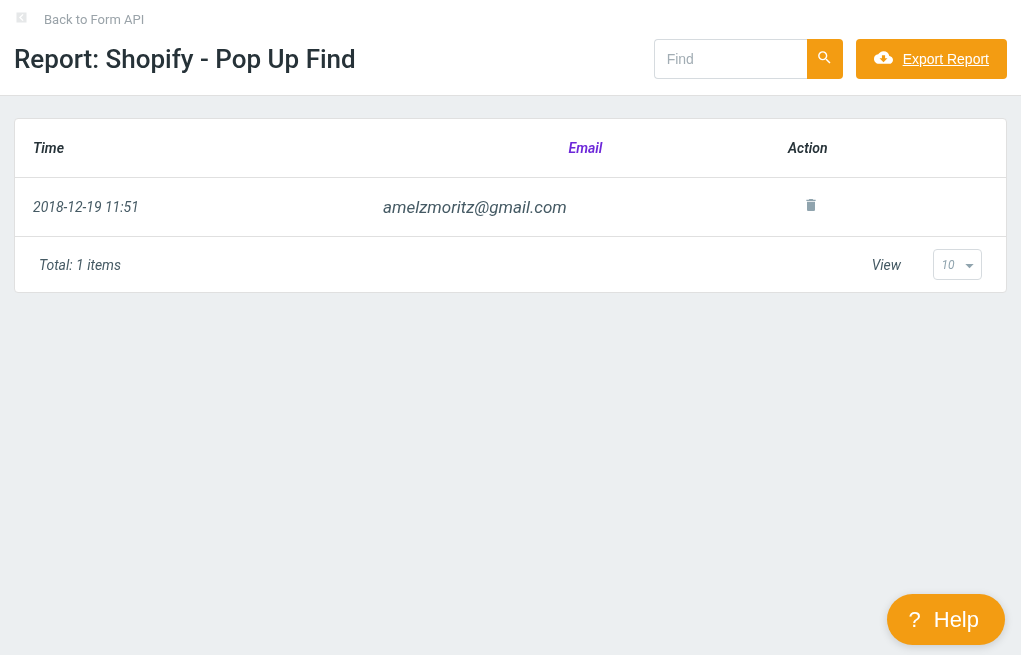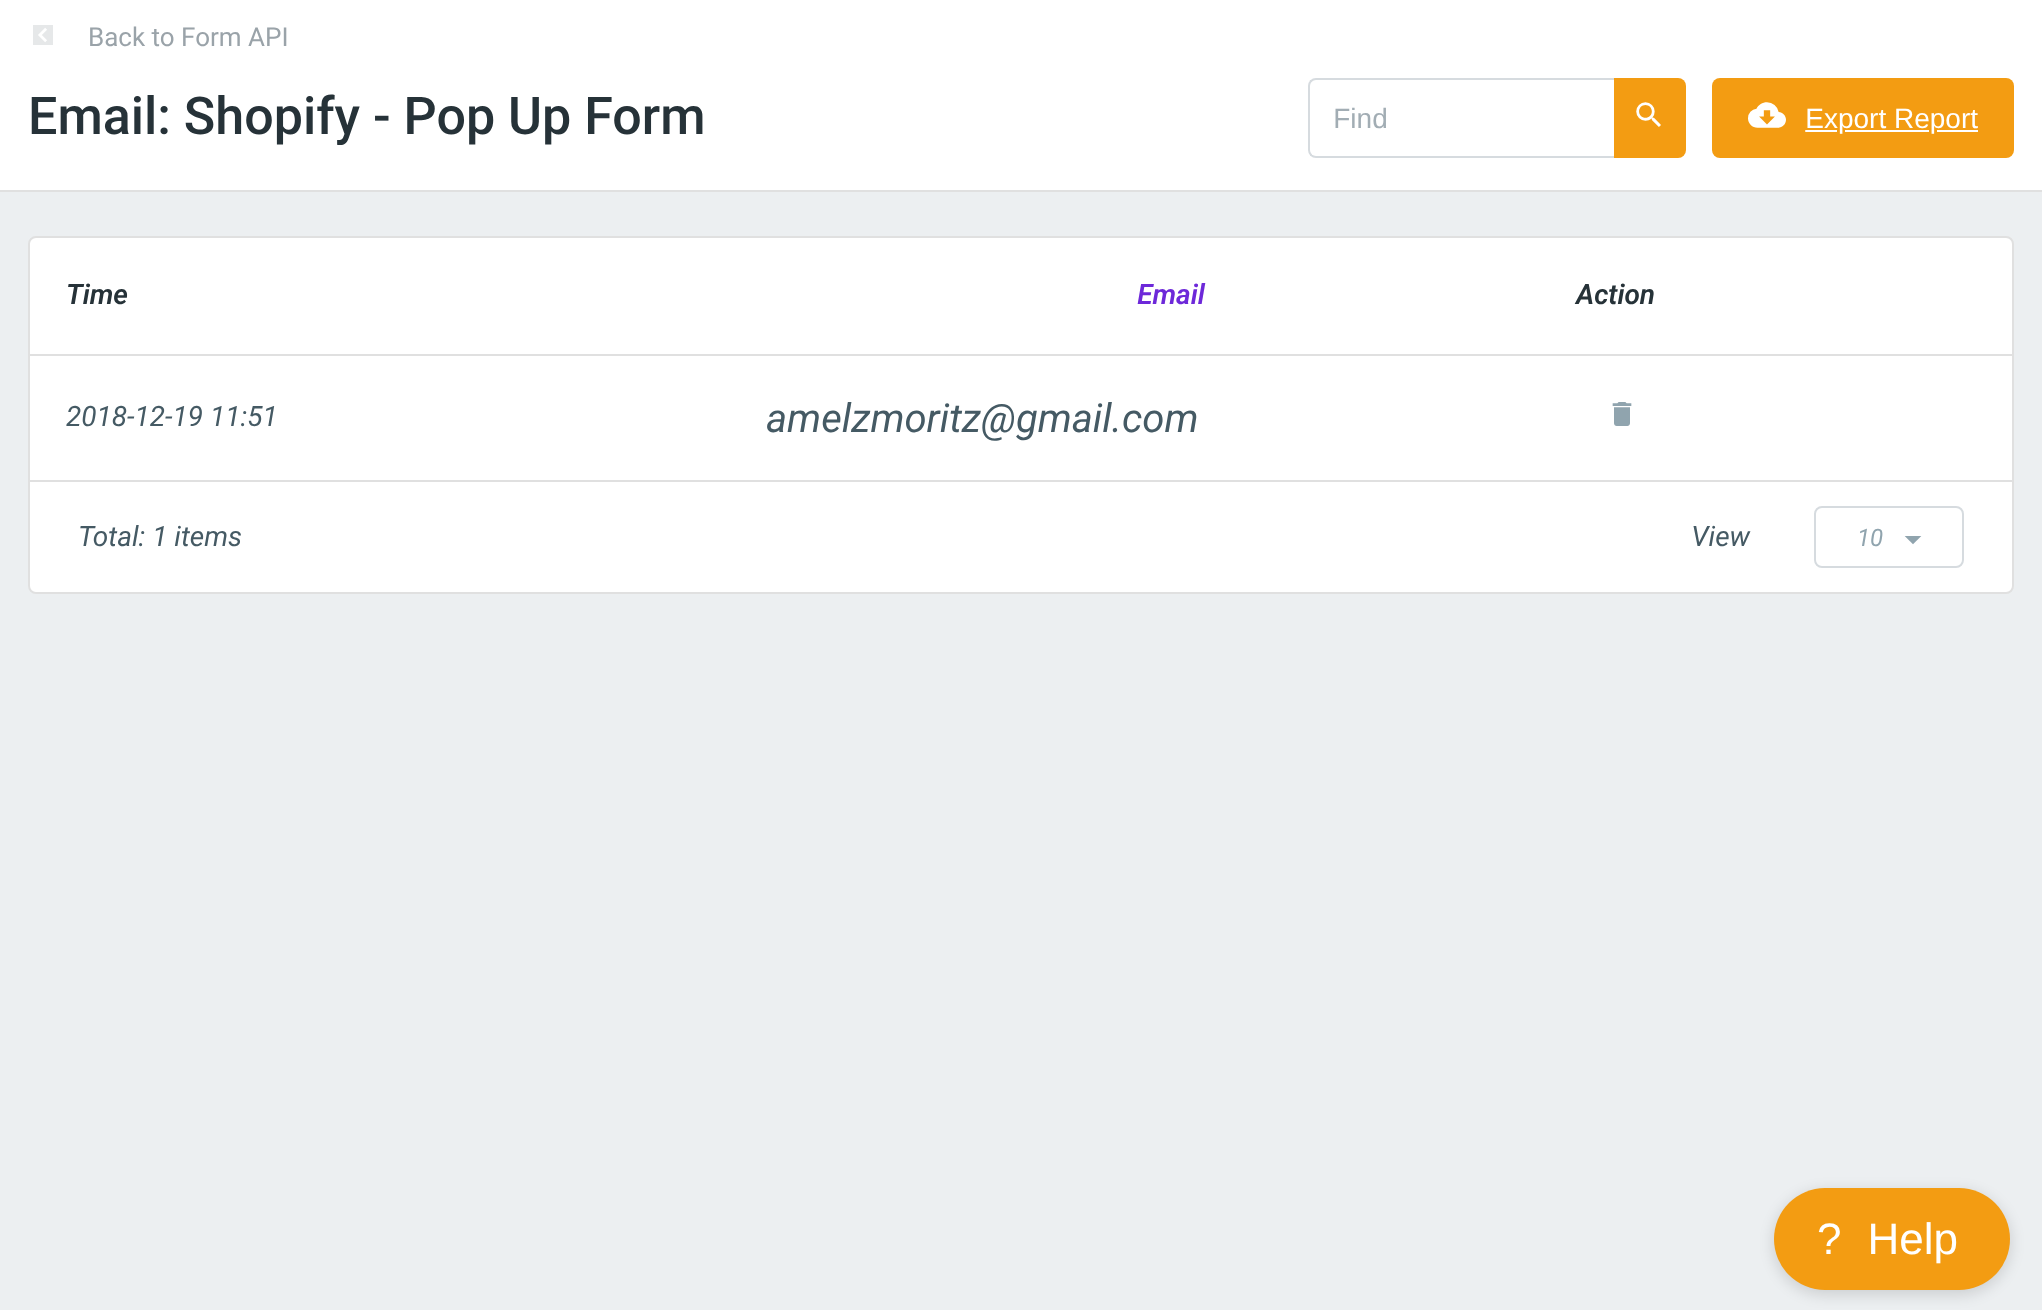--- a/index.html
+++ b/index.html
@@ -144,21 +144,21 @@
       border-bottom: 1px solid #e0e0e0;
       align-items: center;
     }
     .cell-time {
       width: 350px;
       font-size: 14px;
       color: #455a64;
     }
     .cell-email {
       width: 405px;
-      font-size: 20px;
+      font-size: 17px;
       color: #455a64;
     }
     .cell-action {
       flex: 1;
       padding-left: 15px;
     }
     .delete-icon {
       cursor: pointer;
       display: inline-flex;
     }
@@ -189,21 +189,21 @@
     .view-select {
       border: 1px solid #d6dbdf;
       border-radius: 4px;
       padding: 6px 12px;
       font-size: 12px;
       color: #90a4ae;
       display: flex;
       align-items: center;
       gap: 10px;
       cursor: pointer;
-      width: 75px;
+      width: 49px;
       height: 31px;
       justify-content: center;
     }
     .view-select svg {
       width: 9px;
       height: 5px;
       fill: #90a4ae;
     }
     .help-btn {
       position: absolute;
@@ -235,21 +235,21 @@
     <span>
       <svg viewBox="0 0 24 24">
           <path d="M15 3H9a2 2 0 0 0-2 2v14a2 2 0 0 0 2 2h6a2 2 0 0 0 2-2V5a2 2 0 0 0-2-2z" fill="none"></path>
           <path d="M4 4h16v16H4z" fill="#9aa3a9" opacity="0.25"></path>
           <path d="M14.5 7l-5 5 5 5" stroke="#fff" stroke-width="2.2" fill="none"></path>
         </svg>
     </span>
     <span>Back to Form API</span>
   </a>
   <div class="title-row">
-    <h1 class="page-title">Email: Shopify - Pop Up Form</h1>
+    <h1 class="page-title">Report: Shopify - Pop Up Find</h1>
     <div class="controls">
       <div class="search-group">
         <input class="search-input" type="text" placeholder="Find" style="">
         <button class="search-btn">
           <span>
             <svg viewBox="0 0 24 24">
                 <path d="M15.5 14h-.79l-.28-.27A6.471 6.471 0 0 0 16 9.5 6.5 6.5 0 1 0 9.5 16c1.61 0 3.09-.59 4.23-1.57l.27.28v.79l5 4.99L20.49 19l-4.99-5zm-6 0C7.01 14 5 11.99 5 9.5S7.01 5 9.5 5 14 7.01 14 9.5 11.99 14 9.5 14z"></path>
               </svg>
           </span>
         </button>

